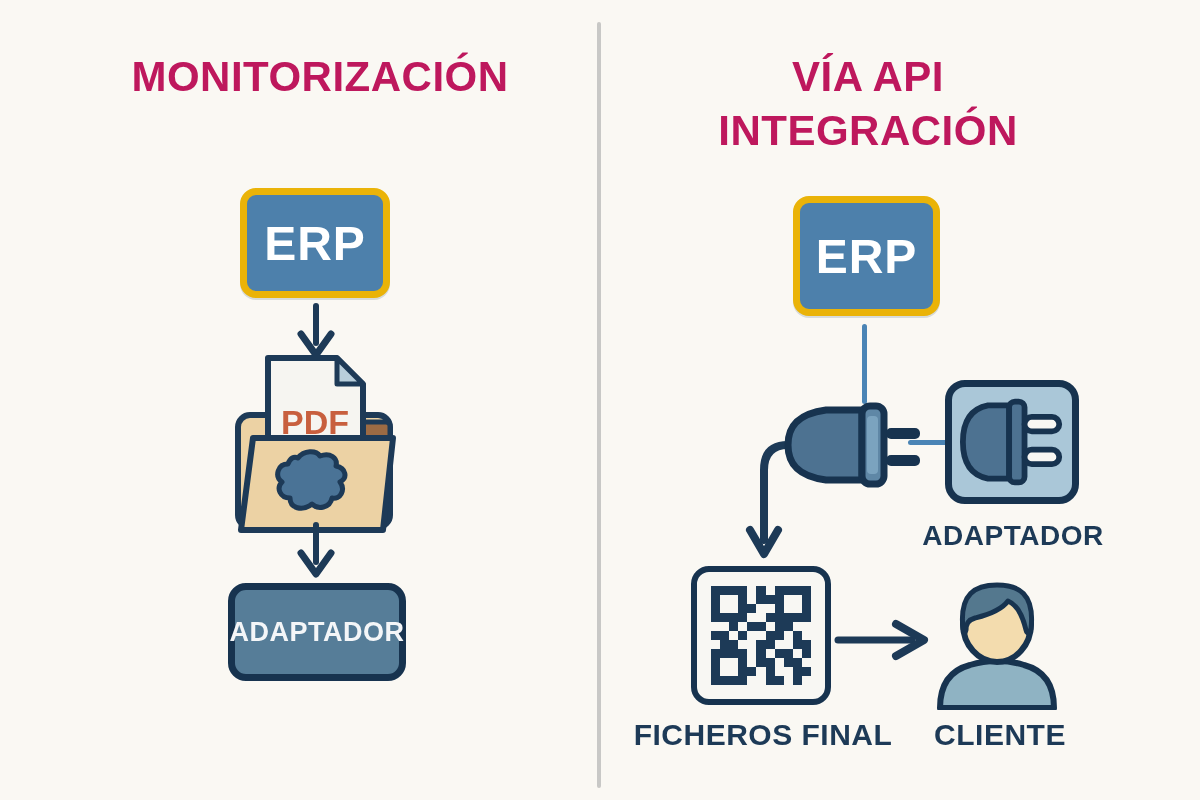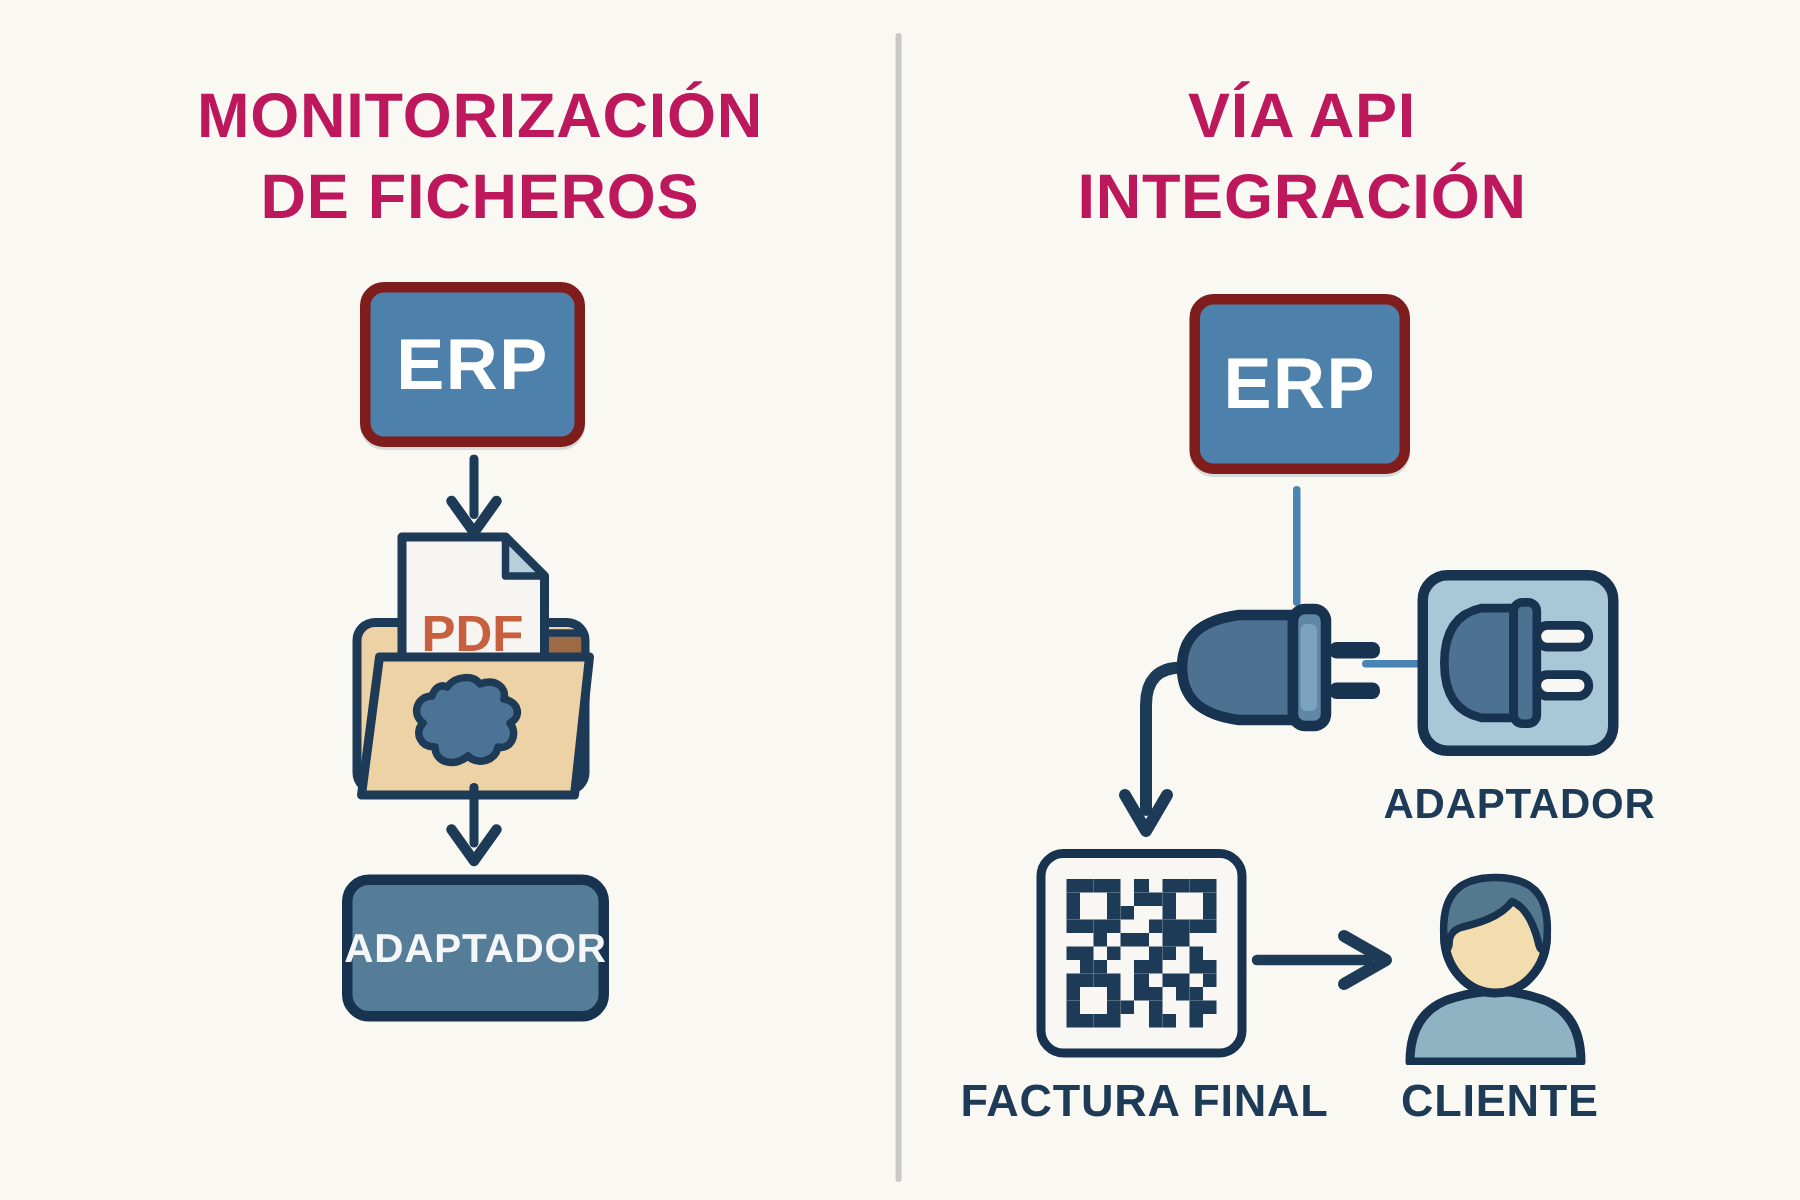--- a/index.html
+++ b/index.html
@@ -24,21 +24,21 @@
     line-height:54px;
     letter-spacing:.5px;
     color:#be185d;
   }
   .title-left{left:90px;top:50px;width:460px;}
   .title-right{left:648px;top:50px;width:440px;}
 
   .erp-box{
     box-sizing:border-box;
     background:#4d80ab;
-    border:7px solid #7f1d1d;
+    border:7px solid #eab308;
     border-radius:16px;
     display:flex;align-items:center;justify-content:center;
     color:#ffffff;font-weight:800;font-size:48px;letter-spacing:1px;
     box-shadow:0 2px 0 rgba(23,51,79,.15);
   }
   .erp-left{left:240px;top:188px;width:150px;height:110px;}
   .erp-right{left:793px;top:196px;width:147px;height:120px;}
 
   .adaptador-box{
     box-sizing:border-box;
@@ -91,21 +91,20 @@
 </style>
 </head>
 <body>
 
 <div class="stage">
 
   <div class="abs divider"></div>
 
   <div class="abs panel-title title-left">
     <div>MONITORIZACIÓN</div>
-    <div>DE FICHEROS</div>
   </div>
 
   <div class="abs erp-box erp-left">
     <span>ERP</span>
   </div>
 
   <svg class="abs" style="left:296px;top:303px;" width="40" height="56" viewBox="0 0 40 56">
     <path d="M20,3 L20,40" stroke="#1d3a57" stroke-width="6" stroke-linecap="round" fill="none"></path>
     <path d="M5,31 L20,52 L35,31" stroke="#1d3a57" stroke-width="7" stroke-linecap="round" stroke-linejoin="round" fill="none"></path>
   </svg>
@@ -308,16 +307,16 @@
     <rect x="55" y="70" width="28" height="22" fill="#f3dcae" stroke="#17334f" stroke-width="5"></rect>
 
     <path d="M12,131 Q12,96 42,88 Q55,84 69,84 Q83,84 96,88 Q126,96 126,131 Z" fill="#8fb3c3" stroke="#17334f" stroke-width="6" stroke-linejoin="round"></path>
 
     <ellipse cx="69" cy="47" rx="34" ry="38" fill="#f3dcae" stroke="#17334f" stroke-width="6"></ellipse>
 
     <path d="M35,52 C31,16 48,8 69,8 C90,8 107,16 103,52 C101,57 99,57 98,53
              C93,32 85,26 80,24 C72,35 55,39 47,41 C40,43 38,47 38,53 C37,57 36,56 35,52 Z" fill="#54788e" stroke="#17334f" stroke-width="5" stroke-linejoin="round"></path>
   </svg>
 
-  <div class="abs caption caption-factura">FACTURA FINAL</div>
+  <div class="abs caption caption-factura">FICHEROS FINAL</div>
   <div class="abs caption caption-cliente">CLIENTE</div>
 
 </div>
 
 </body></html>

